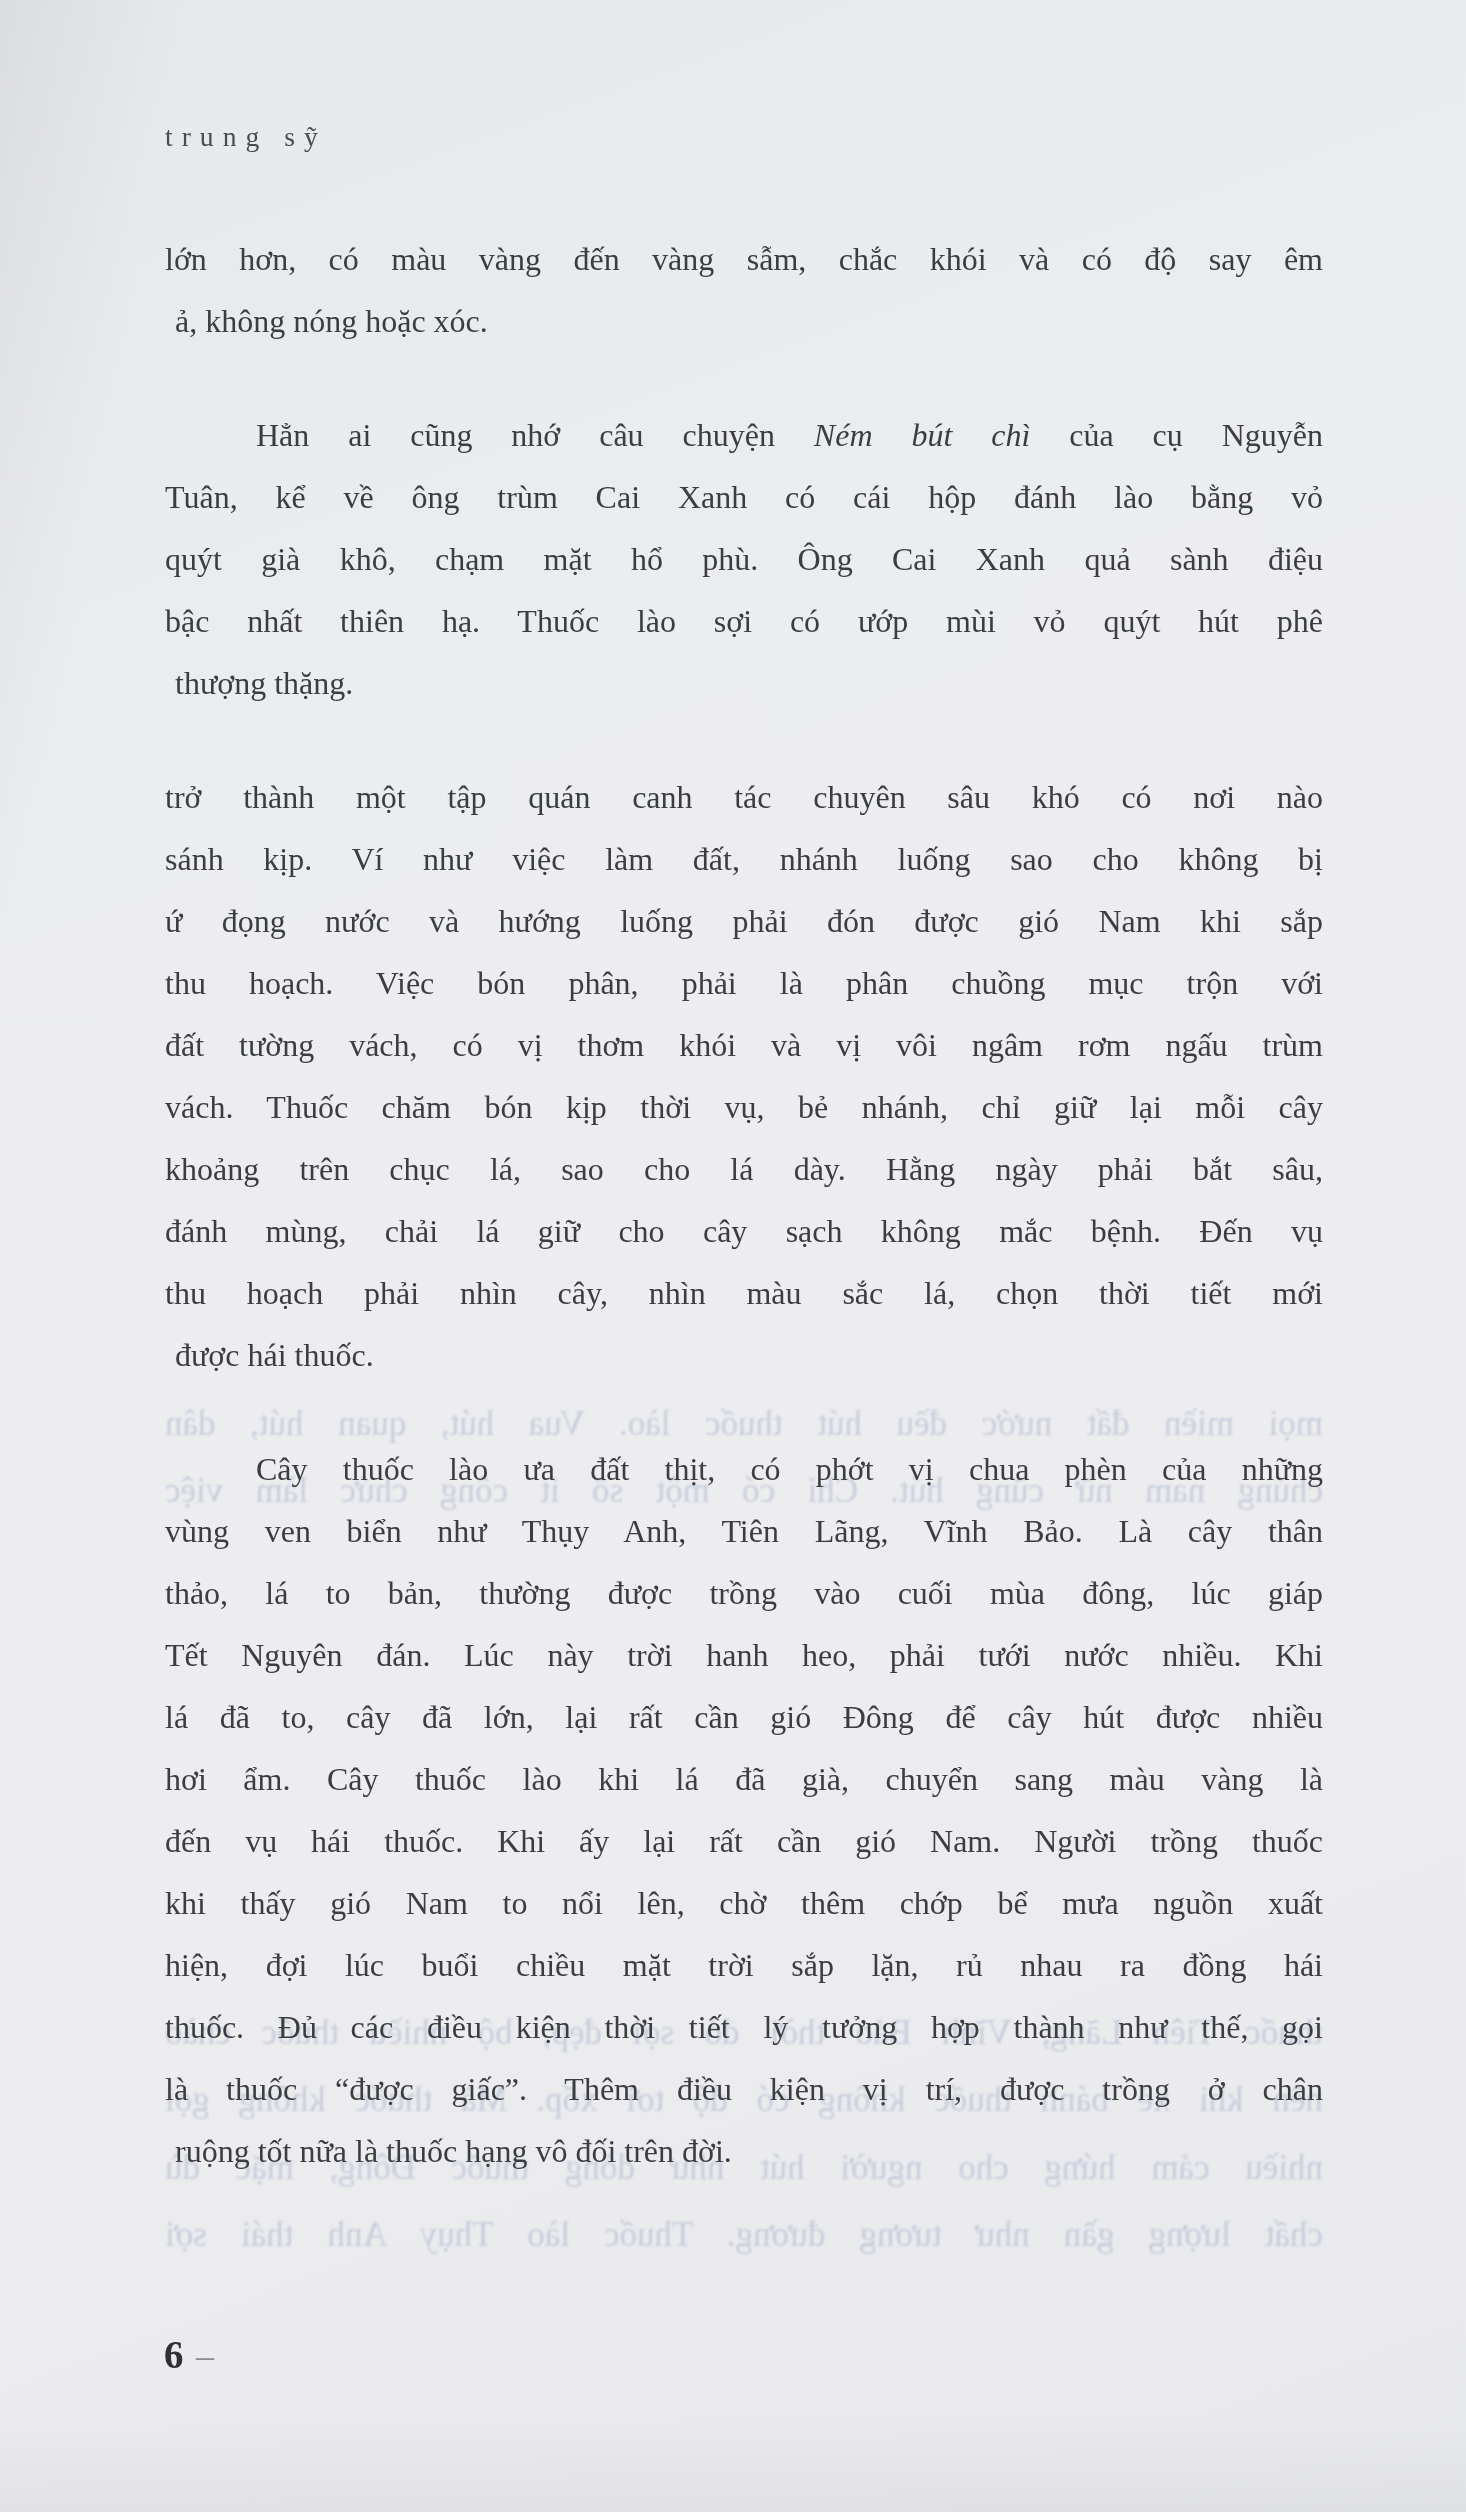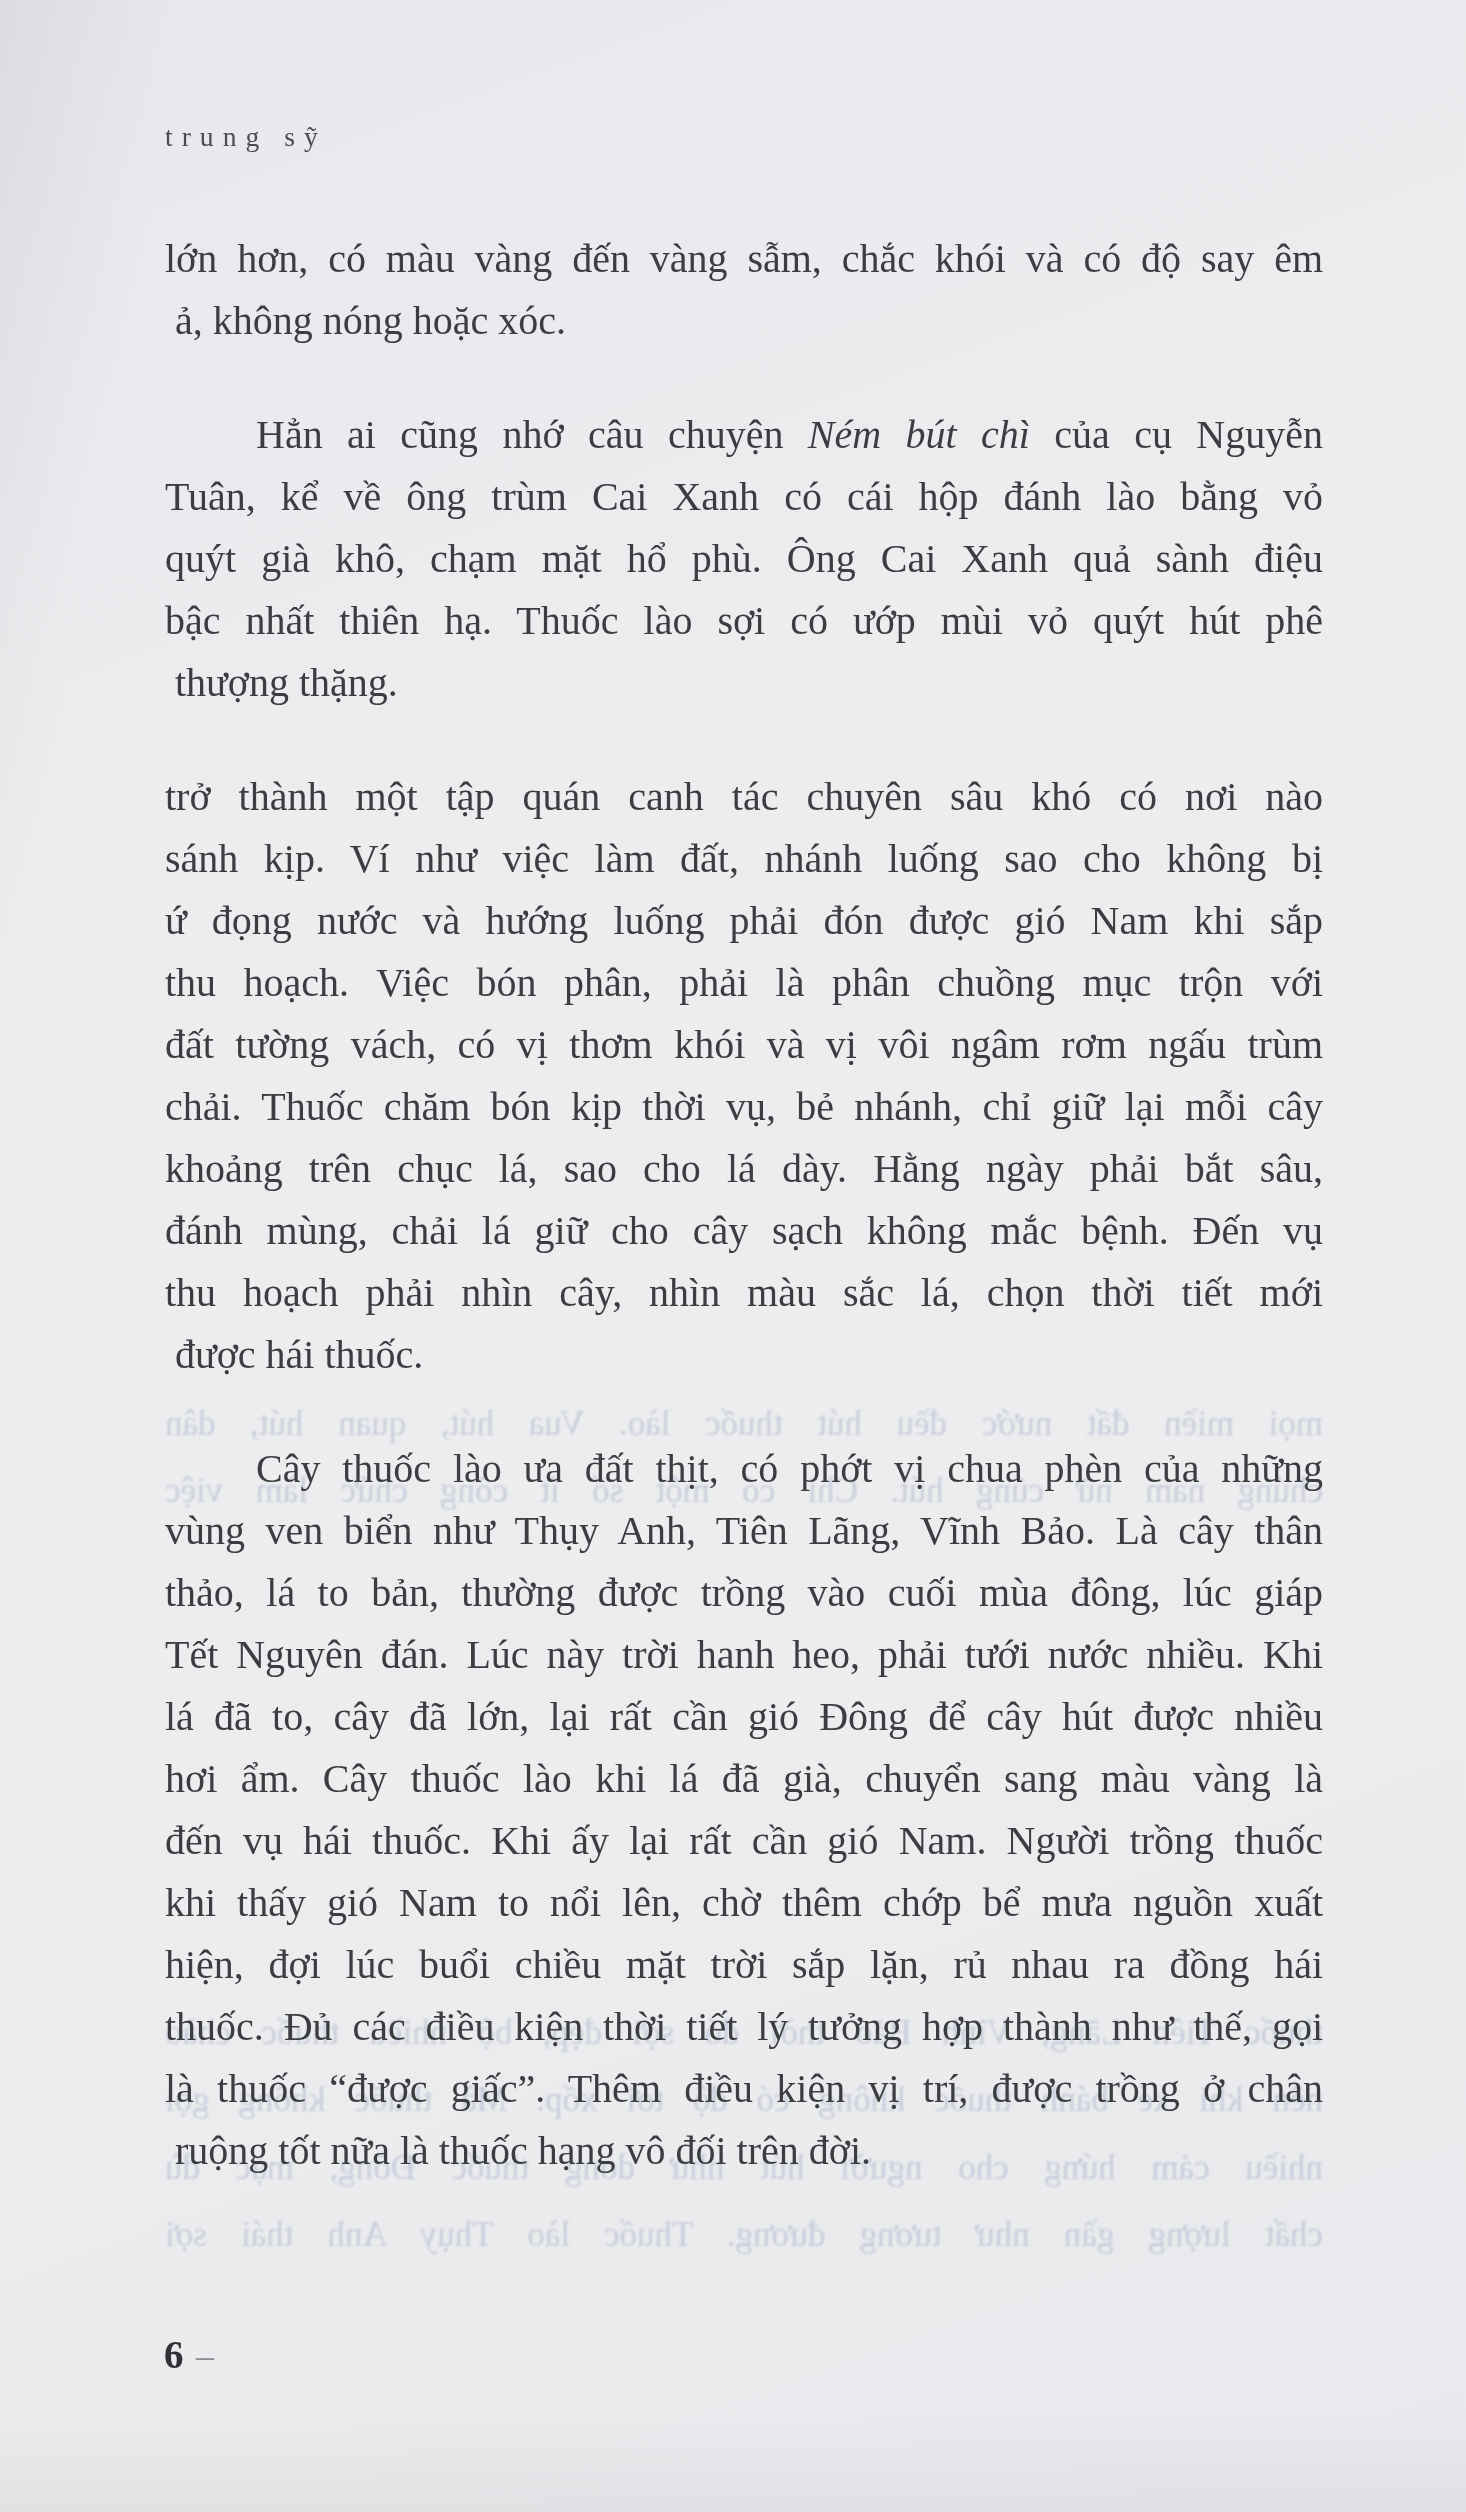--- a/index.html
+++ b/index.html
@@ -30,21 +30,21 @@
   }
   .content {
     position: absolute;
     left: 165px;
     top: 228px;
     width: 1158px;
   }
   .para { margin: 0 0 52px 0; }
   .para:last-child { margin-bottom: 0; }
   .line {
-    font-size: 40px;
+    font-size: 32px;
     line-height: 62px;
     height: 62px;
     text-align: justify;
     text-align-last: justify;
     white-space: nowrap; 
     overflow: visible;
   }
   .line.lastline {
     text-align-last: left;
     margin-left: 10px;
@@ -107,21 +107,21 @@
         <div class="line"><span>quýt già khô, chạm mặt hổ phù. Ông Cai Xanh quả sành điệu</span></div>
         <div class="line"><span>bậc nhất thiên hạ. Thuốc lào sợi có ướp mùi vỏ quýt hút phê</span></div>
         <div class="line lastline"><span>thượng thặng.</span></div>
       </div>
       <div class="para">
         <div class="line"><span>trở thành một tập quán canh tác chuyên sâu khó có nơi nào</span></div>
         <div class="line"><span>sánh kịp. Ví như việc làm đất, nhánh luống sao cho không bị</span></div>
         <div class="line"><span>ứ đọng nước và hướng luống phải đón được gió Nam khi sắp</span></div>
         <div class="line"><span>thu hoạch. Việc bón phân, phải là phân chuồng mục trộn với</span></div>
         <div class="line"><span>đất tường vách, có vị thơm khói và vị vôi ngâm rơm ngấu trùm</span></div>
-        <div class="line"><span>chải. Thuốc chăm bón kịp thời vụ, bẻ nhánh, chỉ giữ lại mỗi cây</span></div>
+        <div class="line"><span>vách. Thuốc chăm bón kịp thời vụ, bẻ nhánh, chỉ giữ lại mỗi cây</span></div>
         <div class="line"><span>khoảng trên chục lá, sao cho lá dày. Hằng ngày phải bắt sâu,</span></div>
         <div class="line"><span>đánh mùng, chải lá giữ cho cây sạch không mắc bệnh. Đến vụ</span></div>
         <div class="line"><span>thu hoạch phải nhìn cây, nhìn màu sắc lá, chọn thời tiết mới</span></div>
         <div class="line lastline"><span>được hái thuốc.</span></div>
       </div>
       <div class="para">
         <div class="line indent"><span>Cây thuốc lào ưa đất thịt, có phớt vị chua phèn của những</span></div>
         <div class="line"><span>vùng ven biển như Thụy Anh, Tiên Lãng, Vĩnh Bảo. Là cây thân</span></div>
         <div class="line"><span>thảo, lá to bản, thường được trồng vào cuối mùa đông, lúc giáp</span></div>
         <div class="line"><span>Tết Nguyên đán. Lúc này trời hanh heo, phải tưới nước nhiều. Khi</span></div>

